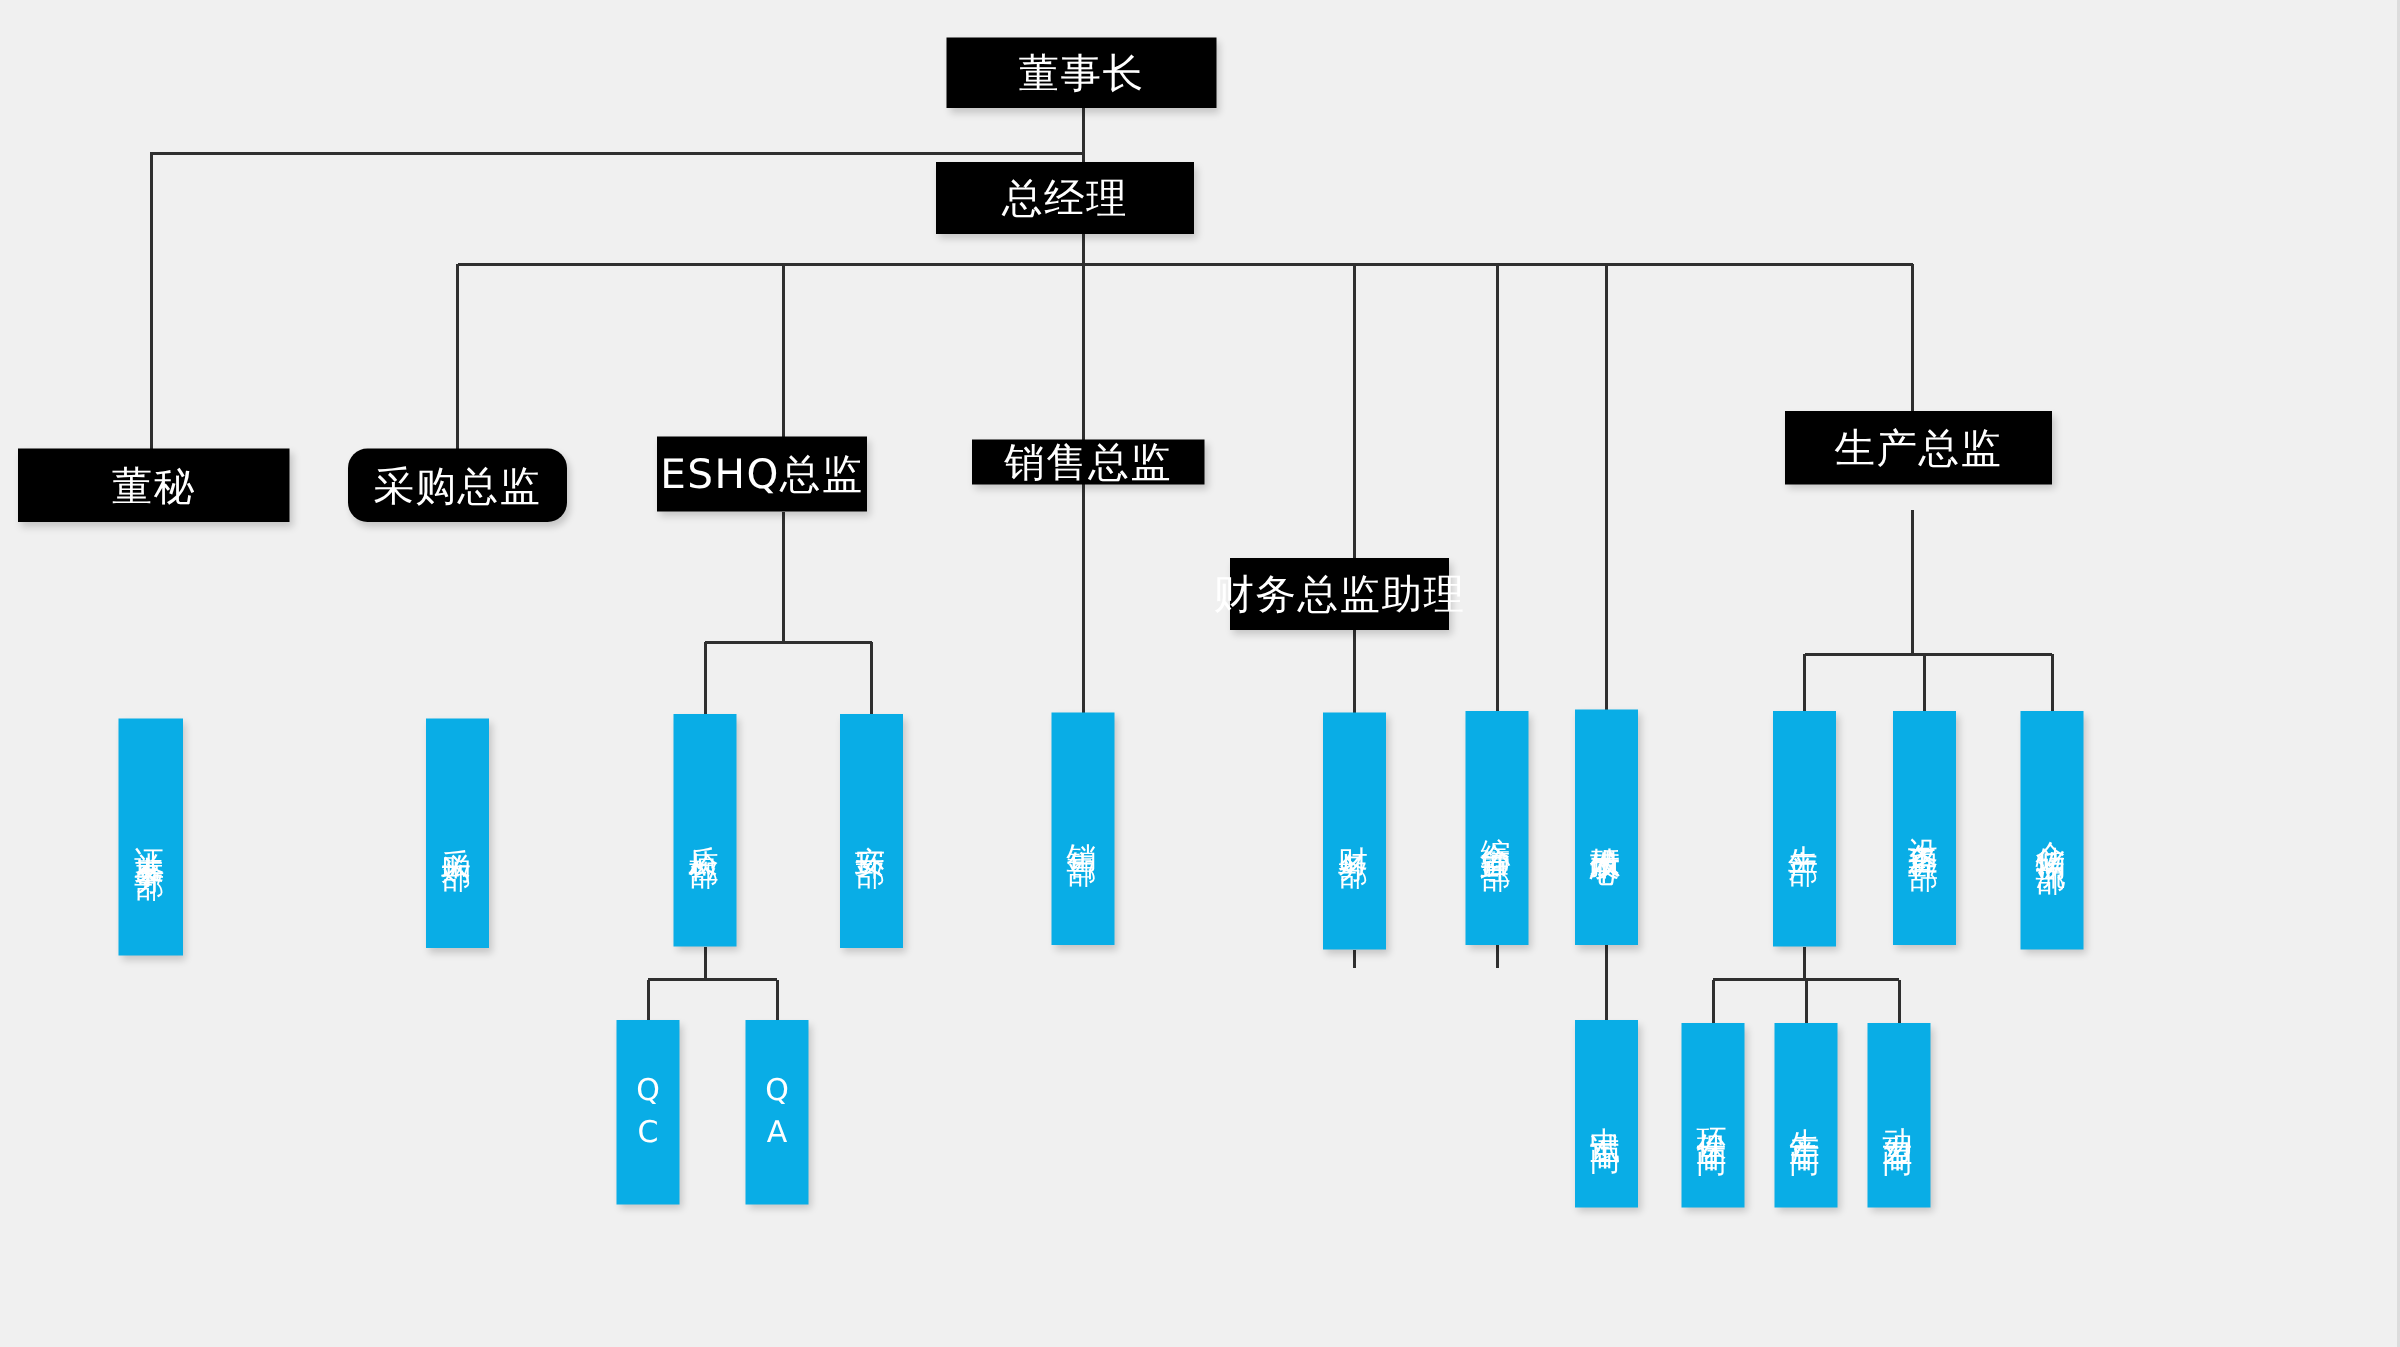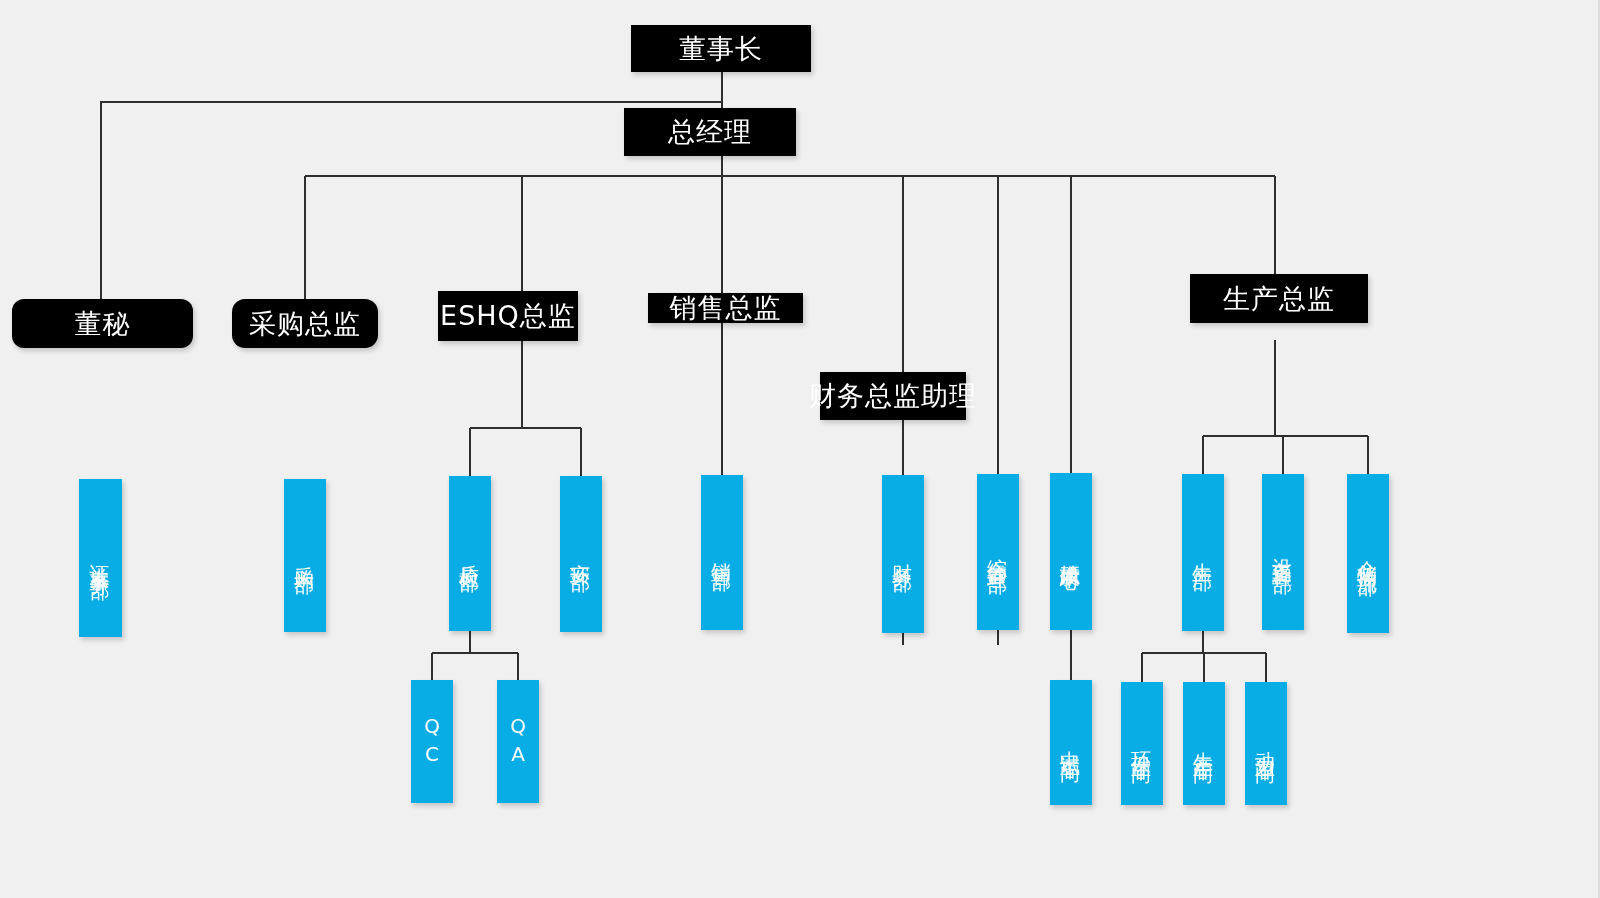--- a/index.html
+++ b/index.html
@@ -28,21 +28,21 @@
     background:#09ade6;
     font-size:20px;
     writing-mode:vertical-rl;text-orientation:upright;
     letter-spacing:4px;
   }
   .v.tight{letter-spacing:1px;}
 
   
   #n-chairman {left:631px;top:25px;width:180px;height:47px;}
   #n-gm       {left:624px;top:108px;width:172px;height:48px;}
-  #n-dongmi   {left:12px;top:299px;width:181px;height:49px;border-radius:12px;}
+  #n-dongmi   {left:12px;top:299px;width:181px;height:49px;}
   #n-purchdir {left:232px;top:299px;width:146px;height:49px;border-radius:13px;}
   #n-eshqdir  {left:438px;top:291px;width:140px;height:50px;}
   #n-salesdir {left:648px;top:293px;width:155px;height:30px;}
   #n-finasst  {left:820px;top:372px;width:146px;height:48px;}
   #n-proddir  {left:1190px;top:274px;width:178px;height:49px;}
 
   
   #n-securities {left:79px;top:479px;width:43px;height:158px;}
   #n-purchdept  {left:284px;top:479px;width:42px;height:153px;}
   #n-qcdept     {left:449px;top:476px;width:42px;height:155px;}

